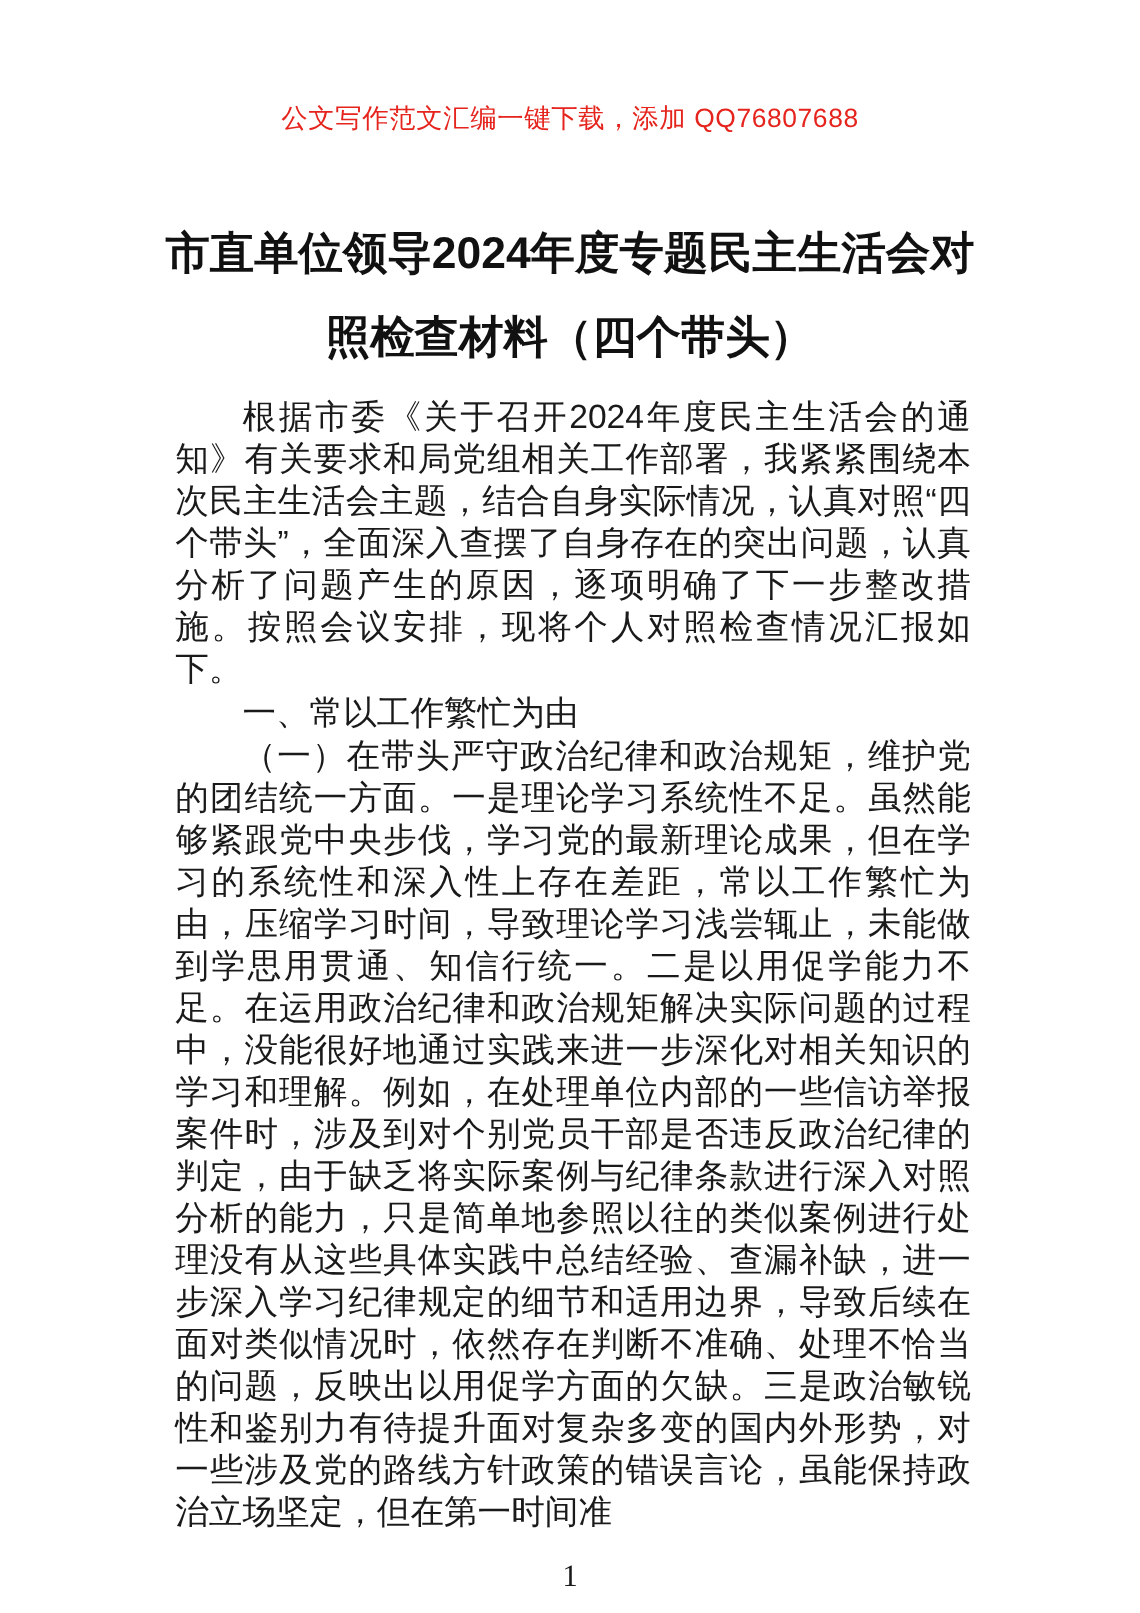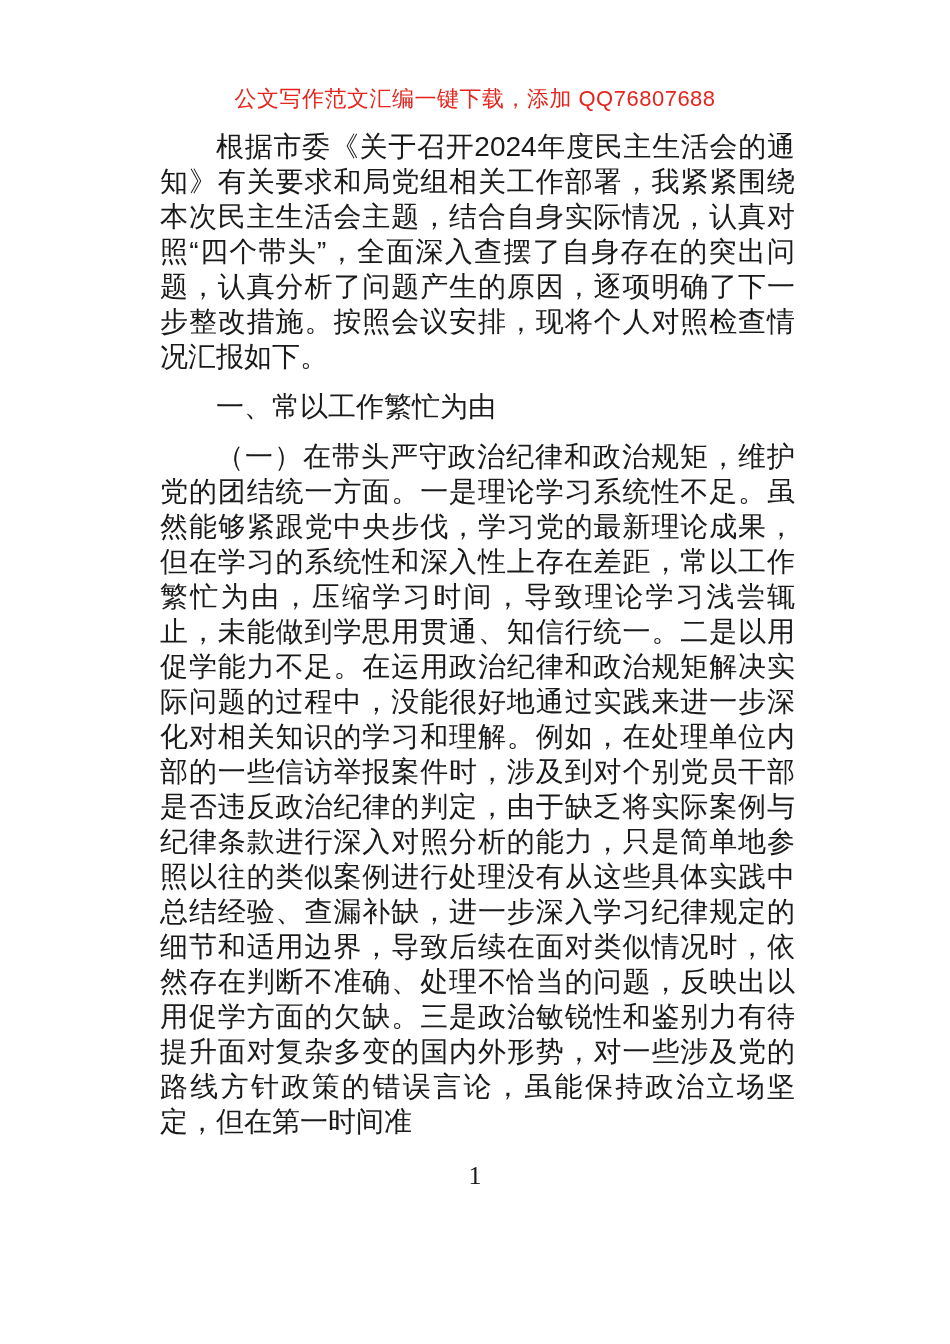--- a/index.html
+++ b/index.html
@@ -36,37 +36,38 @@
   .doc-body {
     width: 665px;
     margin: 14px 140px 0 145px;
     font-size: 28px;
     line-height: 35px;
     text-align: justify;
     color: #1a1a1a;
   }
   .doc-body p.para {
     text-indent: 2em;
-    margin: 15px;
+    margin: 1px;
   }
   .page-footer {
     margin-top: 22px;
     text-align: center;
     font-family: "Liberation Serif", serif;
     font-size: 26px;
     color: #1a1a1a;
   }
 </style>
 </head>
 <body>
 
 <div class="page">
 
   <div class="promo" style="color: rgb(229, 36, 29);">公文写作范文汇编一键下载，添加 QQ76807688</div>
 
+  <h1 class="doc-title">市直单位领导2024年度专题民主生活会对照检查材料（四个带头）</h1>
 
   <div class="doc-body">
       <p class="para">根据市委《关于召开2024年度民主生活会的通知》有关要求和局党组相关工作部署，我紧紧围绕本次民主生活会主题，结合自身实际情况，认真对照“四个带头”，全面深入查摆了自身存在的突出问题，认真分析了问题产生的原因，逐项明确了下一步整改措施。按照会议安排，现将个人对照检查情况汇报如下。</p>
       <p class="para">一、常以工作繁忙为由</p>
       <p class="para">（一）在带头严守政治纪律和政治规矩，维护党的团结统一方面。一是理论学习系统性不足。虽然能够紧跟党中央步伐，学习党的最新理论成果，但在学习的系统性和深入性上存在差距，常以工作繁忙为由，压缩学习时间，导致理论学习浅尝辄止，未能做到学思用贯通、知信行统一。二是以用促学能力不足。在运用政治纪律和政治规矩解决实际问题的过程中，没能很好地通过实践来进一步深化对相关知识的学习和理解。例如，在处理单位内部的一些信访举报案件时，涉及到对个别党员干部是否违反政治纪律的判定，由于缺乏将实际案例与纪律条款进行深入对照分析的能力，只是简单地参照以往的类似案例进行处理没有从这些具体实践中总结经验、查漏补缺，进一步深入学习纪律规定的细节和适用边界，导致后续在面对类似情况时，依然存在判断不准确、处理不恰当的问题，反映出以用促学方面的欠缺。三是政治敏锐性和鉴别力有待提升面对复杂多变的国内外形势，对一些涉及党的路线方针政策的错误言论，虽能保持政治立场坚定，但在第一时间准</p>
     </div>
 
   <div class="page-footer">1</div>
 
 </div>

